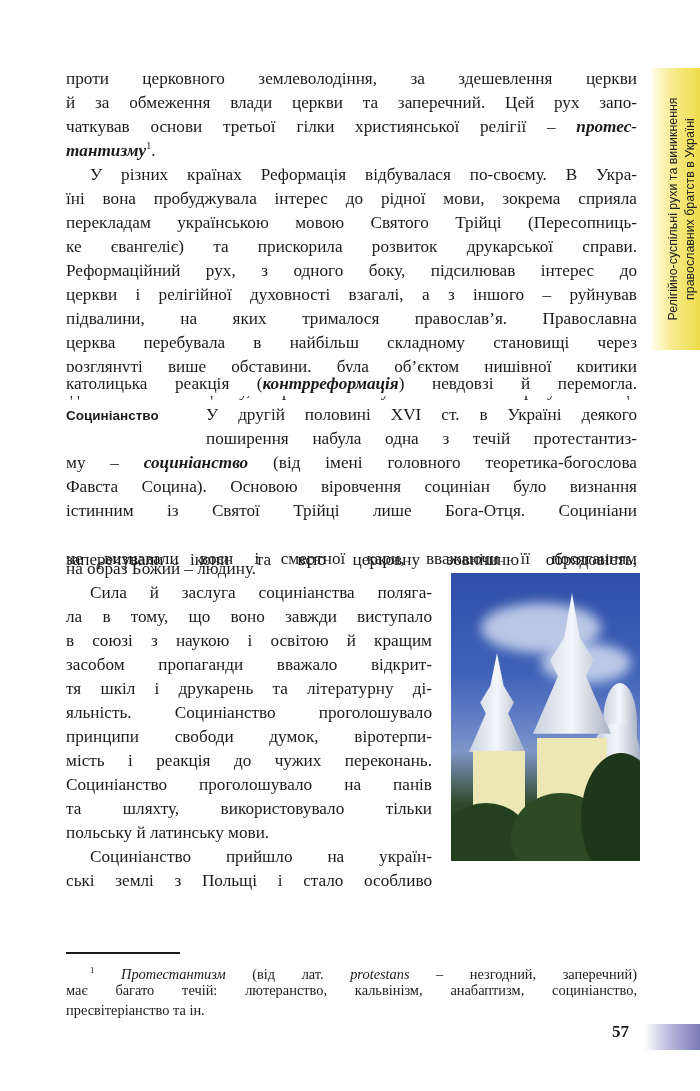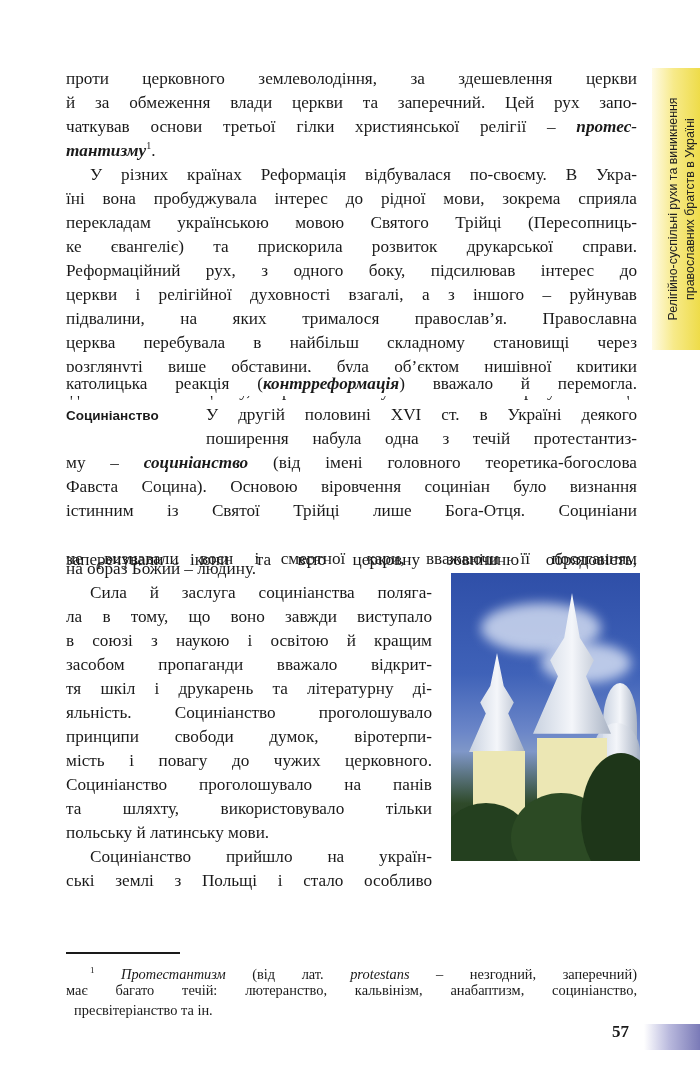--- a/index.html
+++ b/index.html
@@ -45,21 +45,21 @@
   .caption {
     position: absolute; left: 448px; top: 870px; width: 196px;
     text-align: center; font-size: 15.4px; line-height: 20px;
   }
   .caption .c3 { font-style: italic; }
   .fn-rule { position: absolute; left: 66px; top: 952px; width: 114px; height: 2px; background: #1a1a1a; }
   .footnote {
     position: absolute; left: 66px; width: 571px; font-size: 14.4px; line-height: 27px;
     white-space: nowrap; text-align: justify; text-align-last: justify;
   }
-  .footnote.last { text-align-last: left; margin-left: 8px; }
+  .footnote.last { text-align-last: left; }
   .footnote sup { font-size: 9px; }
   .page-number {
     position: absolute; left: 612px; top: 1022px; font-size: 17px; font-weight: bold;
   }
   .page-bar {
     position: absolute; left: 644px; top: 1024px; width: 56px; height: 26px;
     background: linear-gradient(to right, #ffffff 0%, #b9b9dd 45%, #7a7ab7 100%);
   }
   sup.fnref { font-size: 10px; vertical-align: super; line-height: 0; }
 </style>
@@ -92,21 +92,21 @@
   <div class="line" style="top:355px">розглянуті вище обставини, була об’єктом нищівної критики</div>
   <div class="line" style="top:379px">ідеологів католицизму, протестантизму та ін. У результаті ця</div>
 
 </div>
 
 <style>
   
 </style>
 
 <div>
-  <div class="line" style="top:372px; background:#fff"><span>католицька реакція (</span><span class="it">контрреформація</span><span>) вважало й перемогла.</span></div>
+  <div class="line" style="top:372px; background:#fff"><span>католицька реакція (</span><span class="it">контрреформація</span><span>) невдовзі й перемогла.</span></div>
 </div>
 
 <div class="subheading">Социніанство</div>
 <div>
   <div class="line sub" style="top:403px">У другій половині XVI ст. в Україні деякого</div>
   <div class="line sub" style="top:427px">поширення набула одна з течій протестантиз-</div>
   <div class="line" style="top:451px"><span>му – </span><span class="it">социніанство</span><span> (від імені головного теоретика-богослова</span></div>
   <div class="line" style="top:475px">Фавста Социна). Основою віровчення социніан було визнання</div>
   <div class="line" style="top:499px">істинним із Святої Трійці лише Бога-Отця. Социніани</div>
   <div class="line" style="top:548px">заперечували ікони та всю церковну зовнішню обрядовість,</div>
@@ -124,21 +124,21 @@
 
 <div class="line last" style="top:557px">на образ Божий – людину.</div>
 
 <div class="line narrow" style="top:581px; text-indent:24px">Сила й заслуга социніанства поляга-</div>
 <div class="line narrow" style="top:605px">ла в тому, що воно завжди виступало</div>
 <div class="line narrow" style="top:629px">в союзі з наукою і освітою й кращим</div>
 <div class="line narrow" style="top:653px">засобом пропаганди вважало відкрит-</div>
 <div class="line narrow" style="top:677px">тя шкіл і друкарень та літературну ді-</div>
 <div class="line narrow" style="top:701px">яльність. Социніанство проголошувало</div>
 <div class="line narrow" style="top:725px">принципи свободи думок, віротерпи-</div>
-<div class="line narrow" style="top:749px">мість і повагу до чужих церковного.</div>
+<div class="line narrow" style="top:749px">мість і реакція до чужих переконань.</div>
 <div class="line narrow" style="top:773px">Социніанство проголошувало на панів</div>
 <div class="line narrow" style="top:797px">та шляхту, використовувало тільки</div>
 <div class="line narrow last" style="top:821px">польську й латинську мови.</div>
 <div class="line narrow" style="top:845px; text-indent:24px">Социніанство прийшло на україн-</div>
 <div class="line narrow" style="top:869px">ські землі з Польщі і стало особливо</div>
 
 <div class="photo" title="Photo of Dominican church with two spired towers and a dome against a blue sky">
   <div class="cloud" style="left:30px;top:30px;width:120px;height:50px;"></div>
   <div class="cloud" style="left:90px;top:70px;width:90px;height:40px;"></div>
   <div class="roof" style="left:152px;top:110px;width:34px;height:80px;border-radius:50% 50% 0 0;"></div>

